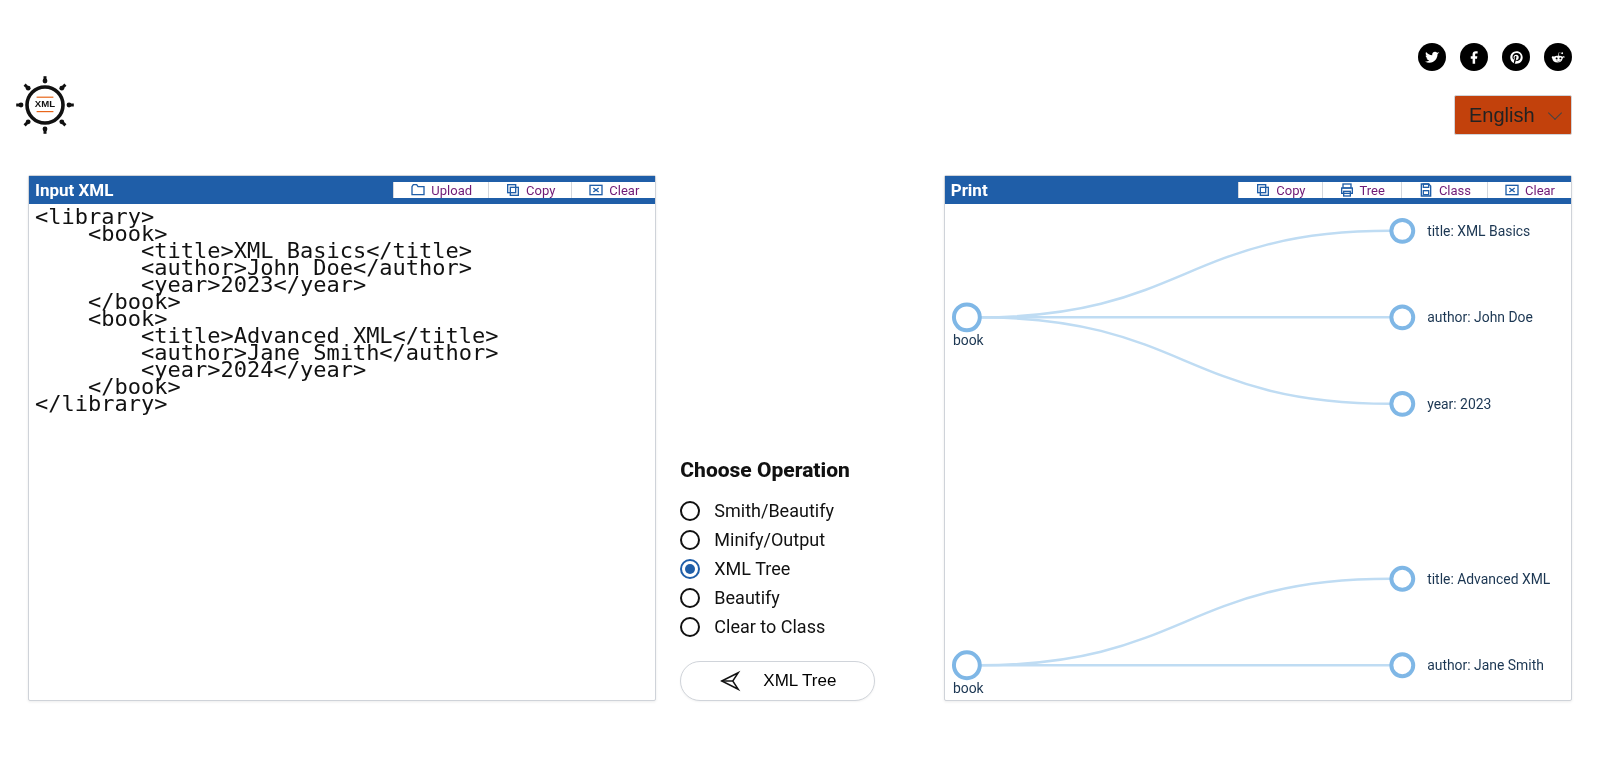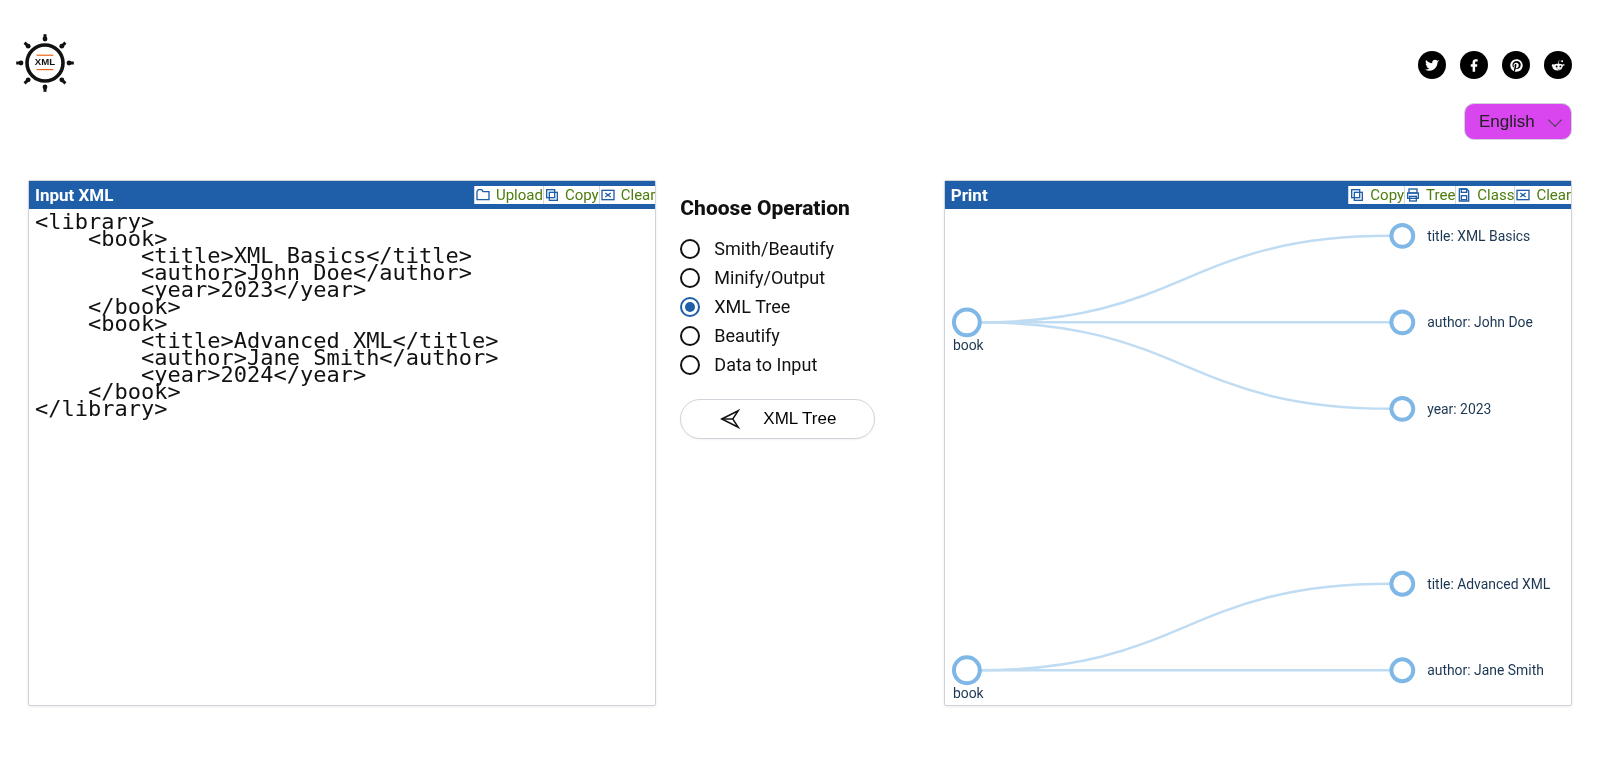--- a/index.html
+++ b/index.html
@@ -8,57 +8,57 @@
     font-family: -apple-system, BlinkMacSystemFont, "Segoe UI", Roboto, Helvetica, Arial, sans-serif;
     background: #fff;
     color: #111;
     width: 1600px;
     height: 765px;
     position: relative;
   }
   .topbar {
     display: flex;
     justify-content: space-between;
-    align-items: flex-start;
-    padding: 33px 28px 0 15px;
+    align-items: flex-end;
+    padding: 25px 28px 0 15px;
   }
   .logo { width: 60px; height: 60px; }
   .right-top { display: flex; flex-direction: column; align-items: flex-end; gap: 24px; margin-top: 18px; }
   .social { display: flex; gap: 14px; }
   .social-icon {
     width: 28px; height: 28px; border-radius: 50%; background:#000; display:flex; align-items:center; justify-content:center; cursor:pointer;
   }
   .lang-select {
-    border: 1px solid #d0d4da; border-radius: 10px; padding: 8px 36px 8px 14px;
-    font-size: 17px; background:#d946ef; color:#222; appearance:none; position:relative;
+    border: 1px solid #d0d4da; border-radius: 2px; padding: 8px 36px 8px 14px;
+    font-size: 20px; background:#c2410c; color:#222; appearance:none; position:relative;
   }
   .lang-wrap { position:relative; }
   .lang-wrap:after {
     content:""; position:absolute; right:12px; top:50%; width:9px; height:9px;
     border-right:1.5px solid #444; border-bottom:1.5px solid #444;
     transform: translateY(-70%) rotate(45deg); pointer-events:none;
   }
 
   .main {
-    display:flex; align-items:flex-start; gap:24px; padding:40px 28px 0 28px;
+    display:flex; align-items:flex-end; gap:24px; padding:40px 28px 0 28px;
   }
 
   .panel {
     border:1px solid #cfd3d9; border-radius:2px; display:flex; flex-direction:column;
     background:#fff; width:630px; height:526px; box-shadow:0 1px 3px rgba(0,0,0,0.08);
   }
   .panel-head {
     display:flex; align-items:center; justify-content:space-between;
     background:#1f5ea8; color:#fff; height:28px;
   }
   .panel-title { font-weight:700; font-size:17px; padding:0 6px; }
   .panel-tools { display:flex; align-items:stretch; background:#fff; color:#1f5ea8;}
   .tool {
-    display:flex; align-items:center; gap:5px; padding:0 0; font-size:15px;
-    color:#4d7c0f; cursor:pointer; border-left:1px solid #d3d7dd;
+    display:flex; align-items:center; gap:5px; padding:0 16px; font-size:13px;
+    color:#701a75; cursor:pointer; border-left:1px solid #d3d7dd;
     background:#fff;
   }
   .tool svg { flex-shrink:0; }
   .panel-body {
     flex:1; overflow:auto; padding:4px 6px;
   }
   .code { font-family: "SF Mono", Menlo, Consolas, monospace; font-size:22px; line-height:17px; white-space:pre; color:#111; }
 
   .ops { width:240px; margin-top:0; }
   .ops h3 { margin:16px 0 18px 0; font-size:21px; font-weight:800; color:#111; }
@@ -205,21 +205,21 @@
         <div class="radio-row">
           <div class="radio selected"></div>
           <div class="radio-label">XML Tree</div>
         </div>
         <div class="radio-row">
           <div class="radio"></div>
           <div class="radio-label">Beautify</div>
         </div>
         <div class="radio-row">
           <div class="radio"></div>
-          <div class="radio-label">Data to Input</div>
+          <div class="radio-label">Clear to Class</div>
         </div>
       </div>
     <button class="run-btn">
       <svg width="22" height="22" viewBox="0 0 24 24" fill="none" stroke="#111" stroke-width="1.6">
           <path d="M3 12l18-9-6 9 6 9z"></path>
           <line x1="3" y1="12" x2="15" y2="12"></line>
         </svg>
       <span>XML Tree</span>
     </button>
   </div>

